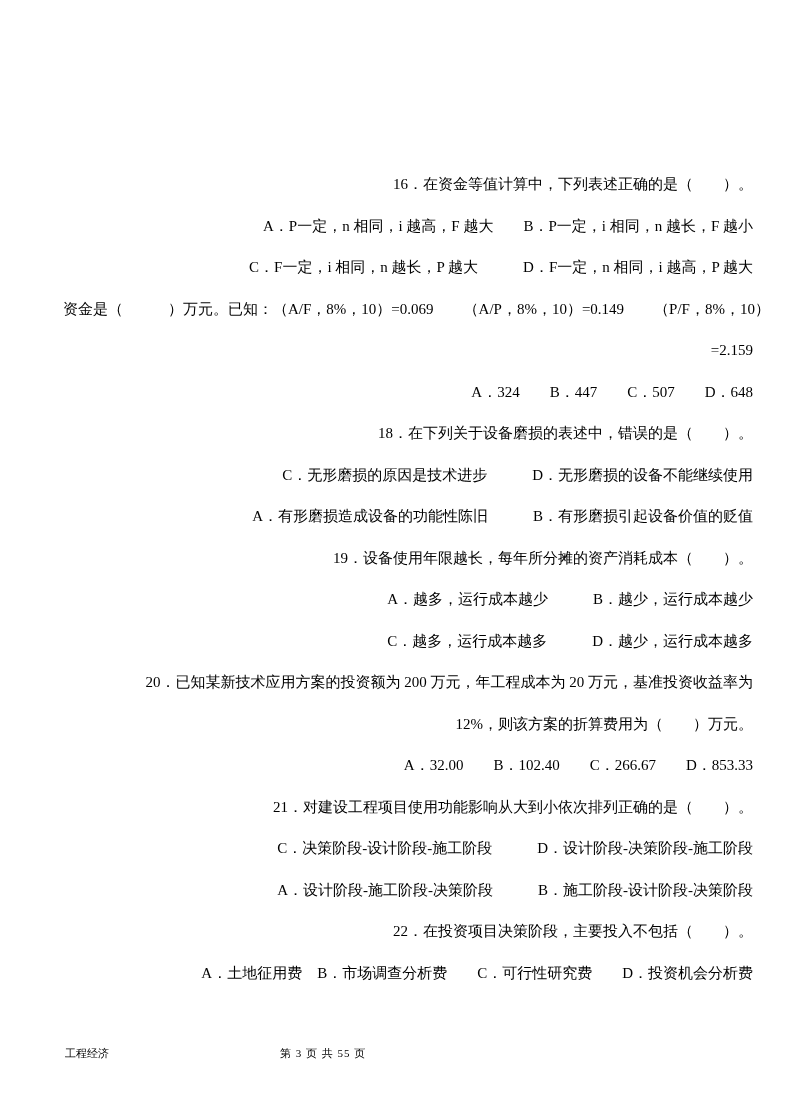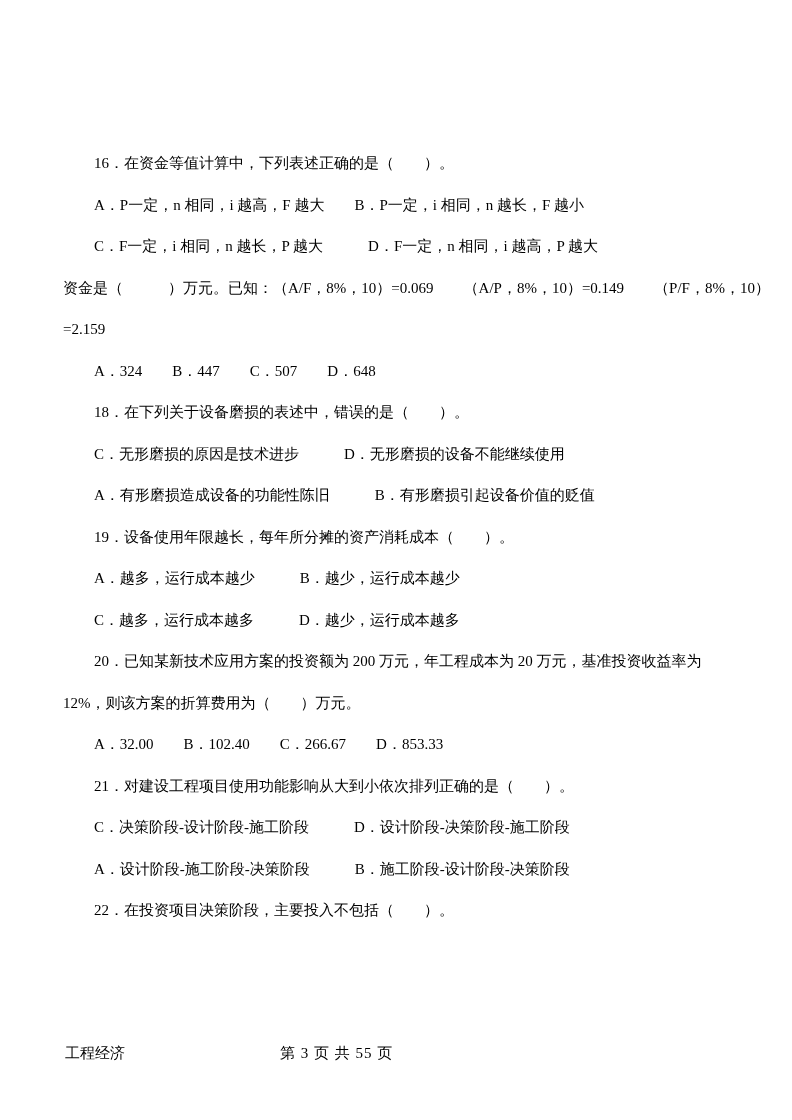--- a/index.html
+++ b/index.html
@@ -11,40 +11,41 @@
     position: relative;
     width: 792px;
     height: 1120px;
     background: #ffffff;
     overflow: hidden;
     font-family: "Liberation Serif", "DejaVu Serif", serif;
     color: #000000;
   }
   .content {
     position: absolute;
-    top: 143px;
+    top: 164px;
     left: 63px;
     width: 690px;
+    text-align: right;
   }
   .line {
     height: 41.5px;
     line-height: 41.5px;
     font-size: 15px;
     white-space: nowrap;
   }
   .indent {
     padding-left: 31px;
   }
   .footer {
     position: absolute;
     top: 1038px;
     left: 0;
     width: 792px;
     height: 30px;
-    font-size: 15px;
+    font-size: 11px;
     line-height: 30px;
   }
   .footer-left {
     position: absolute;
     left: 65px;
   }
   .footer-center {
     position: absolute;
     left: 280px;
     letter-spacing: 1px;
@@ -74,20 +75,21 @@
 
     <div class="line indent">20．已知某新技术应用方案的投资额为 200 万元，年工程成本为 20 万元，基准投资收益率为</div>
     <div class="line">12%，则该方案的折算费用为（　　）万元。</div>
     <div class="line indent">A．32.00　　B．102.40　　C．266.67　　D．853.33</div>
 
     <div class="line indent">21．对建设工程项目使用功能影响从大到小依次排列正确的是（　　）。</div>
     <div class="line indent">C．决策阶段-设计阶段-施工阶段　　　D．设计阶段-决策阶段-施工阶段</div>
     <div class="line indent">A．设计阶段-施工阶段-决策阶段　　　B．施工阶段-设计阶段-决策阶段</div>
 
     <div class="line indent">22．在投资项目决策阶段，主要投入不包括（　　）。</div>
+    <div class="line indent">A．土地征用费　B．市场调查分析费　　C．可行性研究费　　D．投资机会分析费</div>
 
   </div>
 
   <div class="footer">
     <span class="footer-left">工程经济</span>
     <span class="footer-center">第 3 页 共 55 页</span>
   </div>
 </div>
 
 </body></html>

